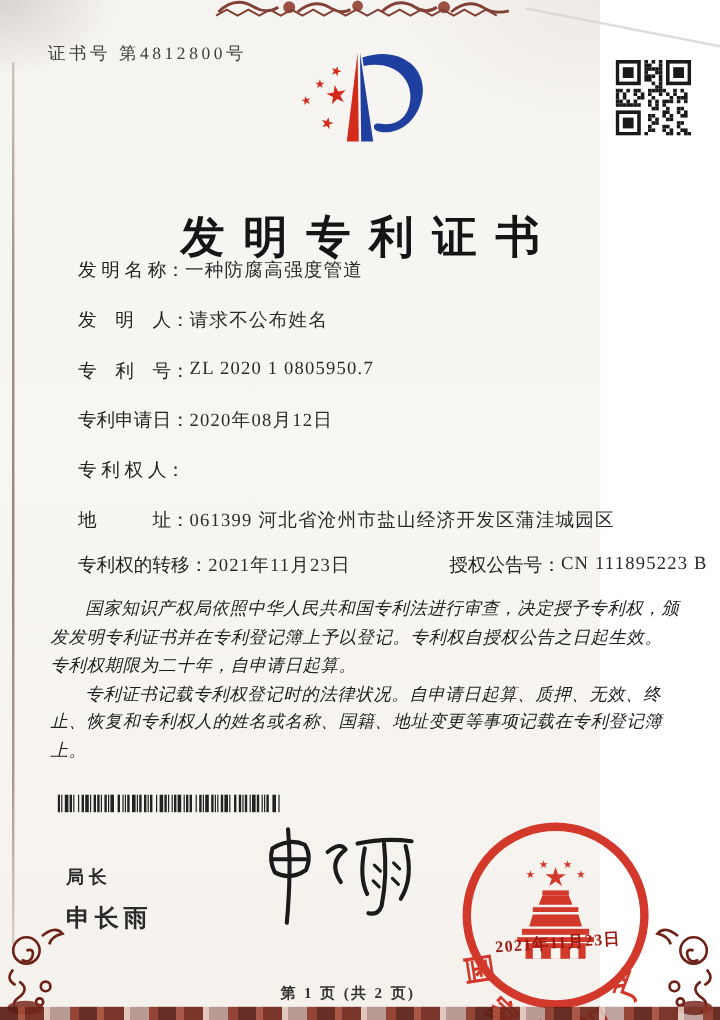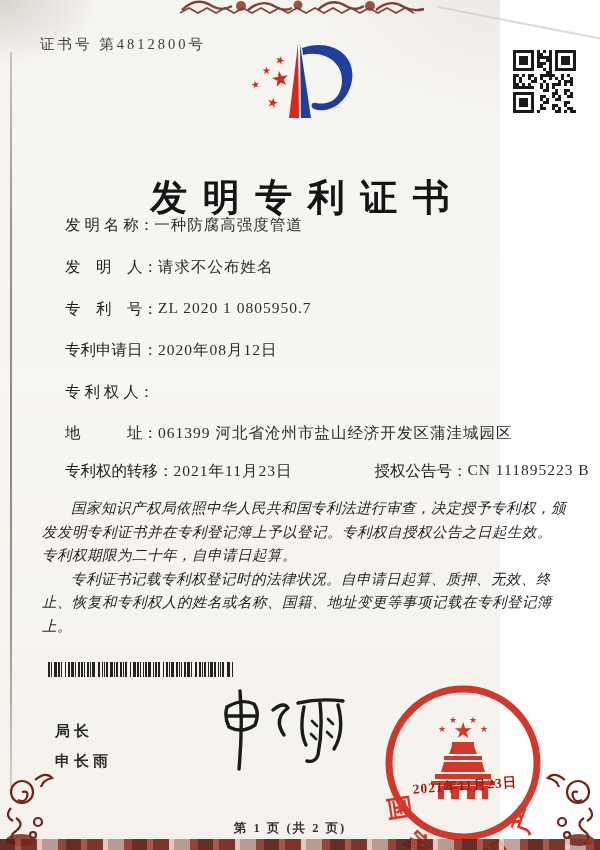--- a/index.html
+++ b/index.html
@@ -39,21 +39,21 @@
   .f-value{letter-spacing:1px;color:#2b2b2b;white-space:pre;}
   .grant-no{margin-left:62px;display:flex;}
 
   
   .body-text{left:42px;top:497px;width:524px;font-size:14.5px;line-height:23.5px;
      font-style:italic;letter-spacing:.5px;color:#1f1f1f;}
   .body-text p{margin:0;text-indent:2em;}
 
   
   .director-title{left:55px;top:722px;font-size:15px;font-weight:bold;letter-spacing:4px;font-family:Liberation Serif, serif;}
-  .director-name{left:55px;top:752px;font-size:15px;font-weight:bold;letter-spacing:4px;font-family:Liberation Serif, serif;}
+  .director-name{left:55px;top:752px;font-size:20px;font-weight:bold;letter-spacing:4px;font-family:Liberation Serif, serif;}
 
   
   .footer-page{left:0;top:820px;width:580px;text-align:center;font-size:12.5px;
      letter-spacing:2px;color:#333;font-weight:bold;}
 
   
   .seal{left:378px;top:678px;width:172px;height:172px;}
   .seal-date{left:372px;top:777px;width:186px;text-align:center;font-size:13.5px;
      font-weight:bold;color:#9c1a10;letter-spacing:1px;transform:rotate(-4deg);z-index:5;}
 

